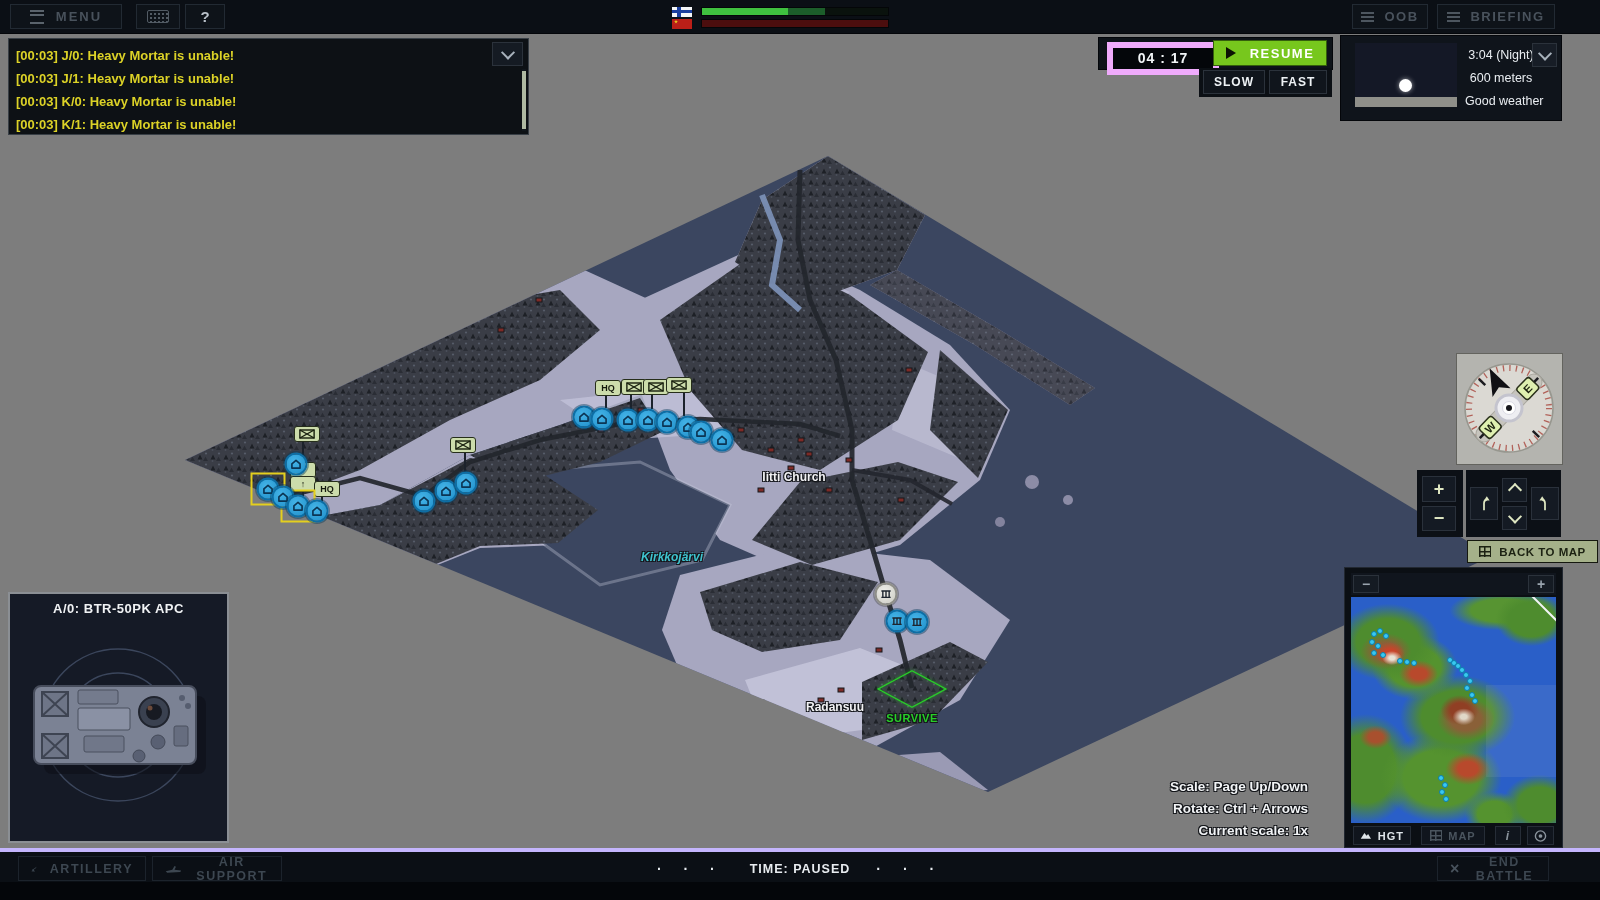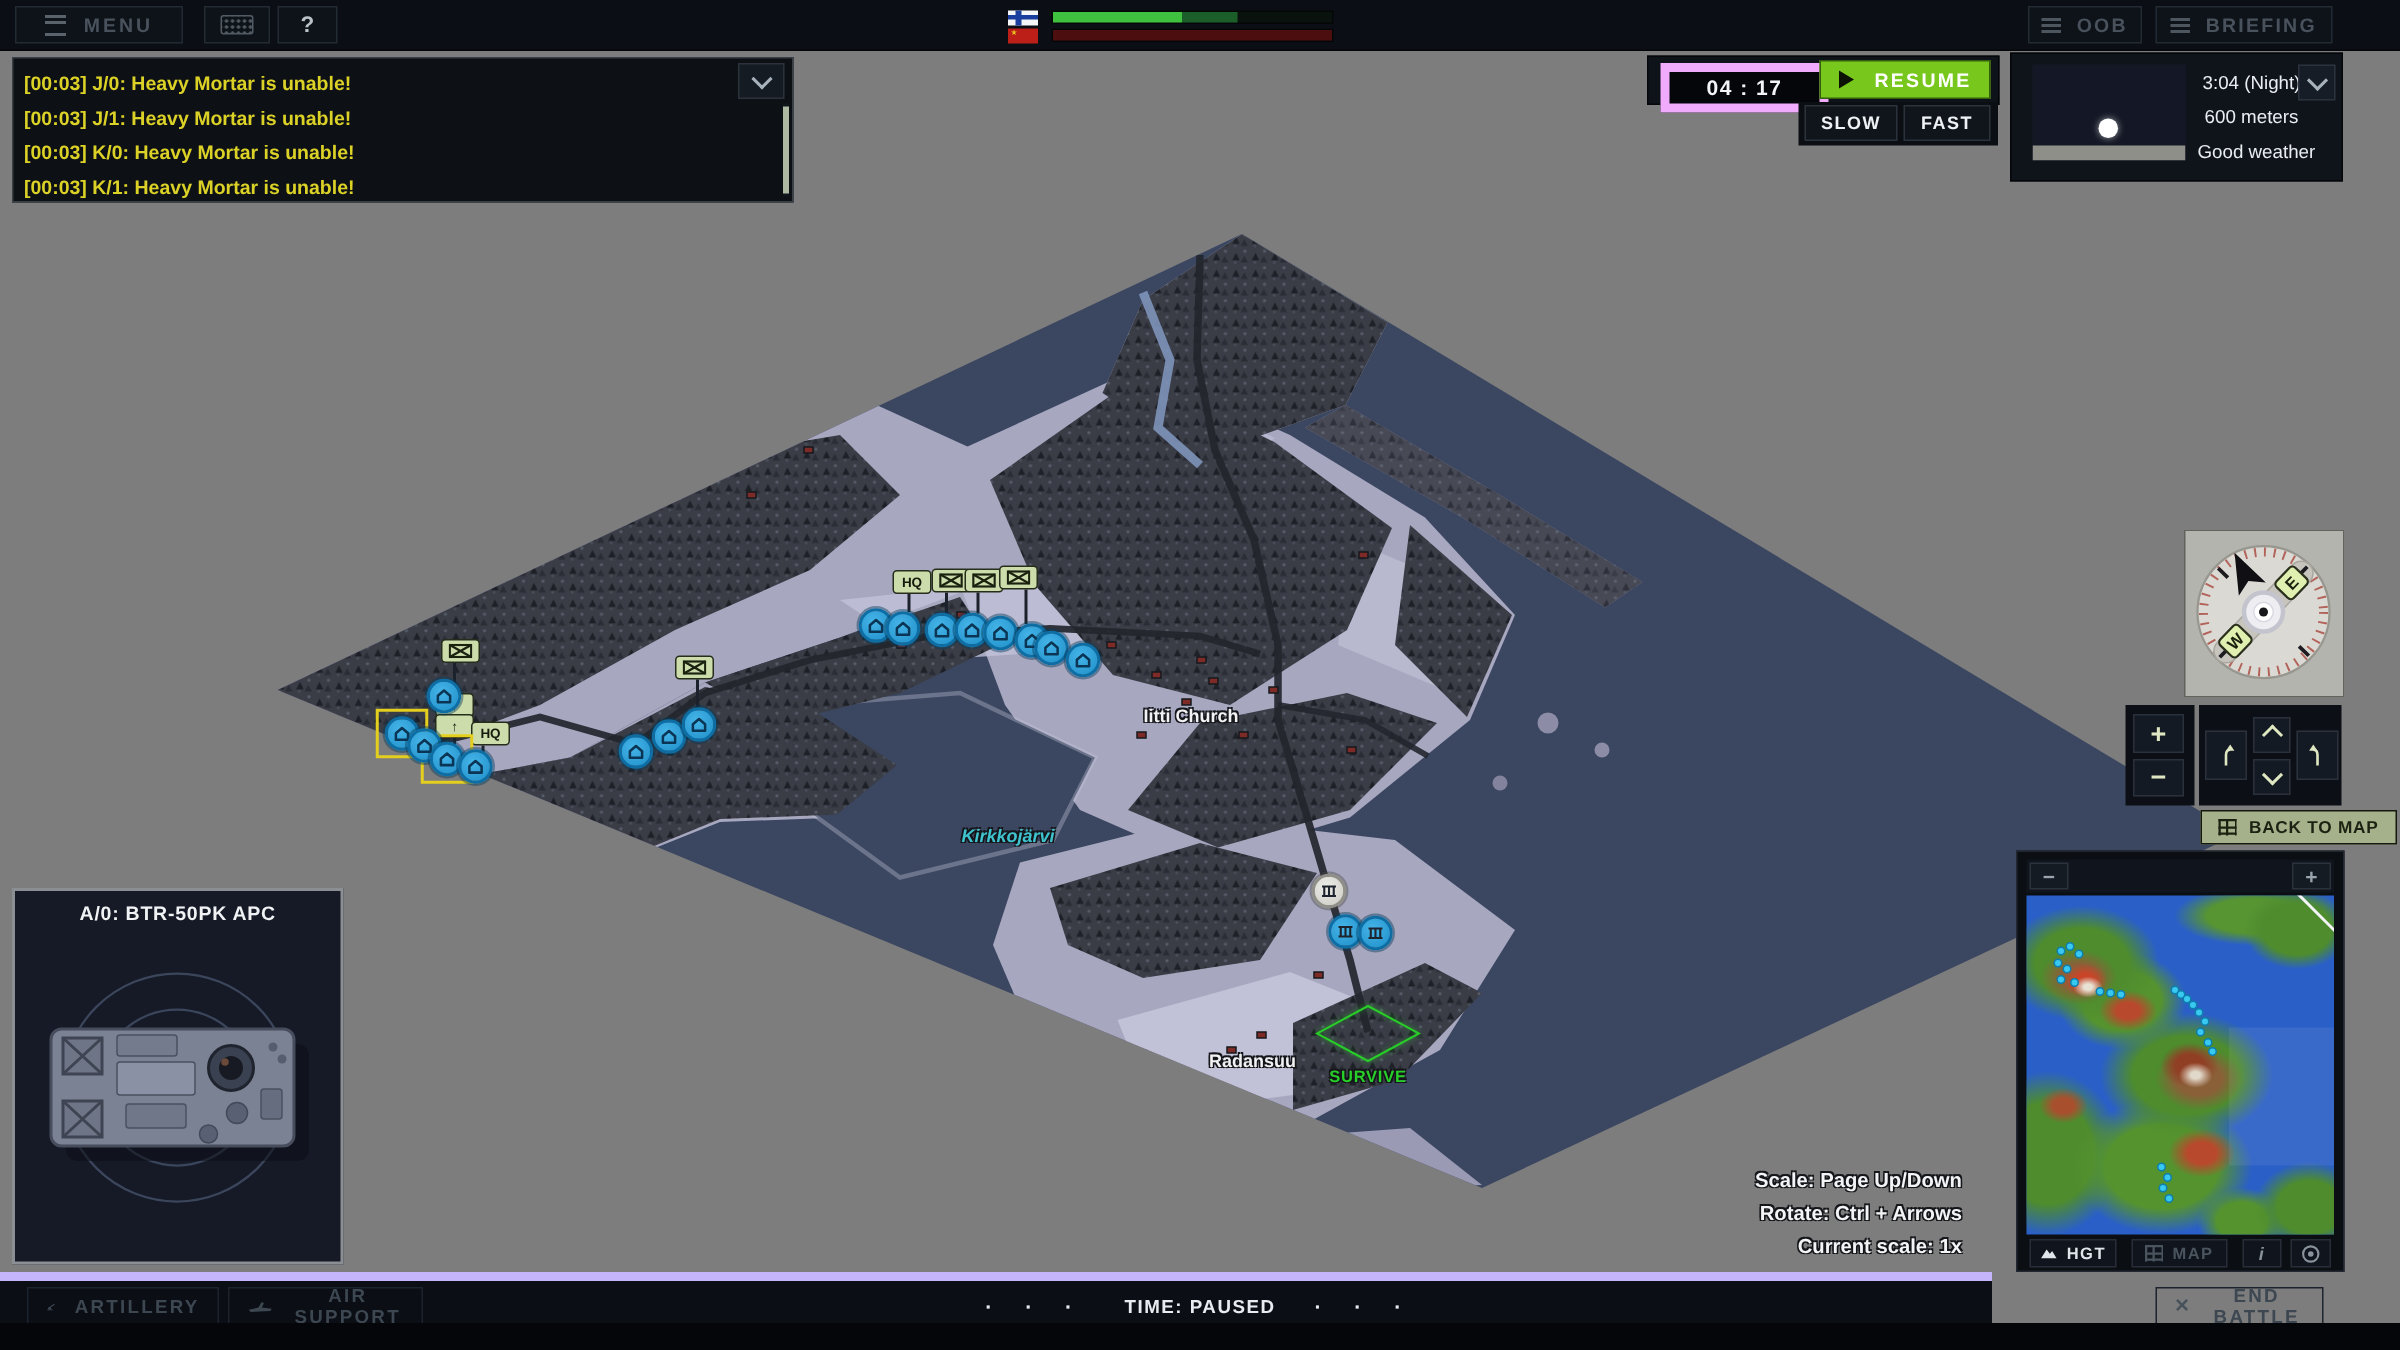--- a/index.html
+++ b/index.html
@@ -143,21 +143,21 @@
   
   #map-help{position:absolute;left:1040px;top:776px;width:268px;text-align:right;z-index:45;}
   #map-help div{color:#f2f4f6;font-size:13.5px;font-weight:bold;line-height:22px;}
 
   
   #unit-panel{position:absolute;left:8px;top:592px;width:221px;height:251px;background:#151a26;border:2px solid #8b8f94;z-index:55;box-sizing:border-box;}
   #unit-panel .title{margin-top:7px;text-align:center;color:#f0f2f4;font-size:13px;font-weight:bold;letter-spacing:.5px;}
   #unit-panel svg{position:absolute;left:0;top:28px;}
 
   
-  #bottom-bar{position:absolute;left:0;top:848px;width:1328px;height:34px;background:#0b0f15;border-top:6px solid #c4b5fd;z-index:60;}
+  #bottom-bar{position:absolute;left:0;top:848px;width:1600px;height:34px;background:#0b0f15;border-top:4px solid #c4b5fd;z-index:60;}
   #footer-black{position:absolute;left:0;top:882px;width:1600px;height:18px;background:#04060a;z-index:60;}
   .bb-btn{position:absolute;top:4px;height:25px;border:1px solid #1c232c;background:transparent;color:#3d4751;
           font-size:12.5px;font-weight:bold;letter-spacing:1.5px;display:flex;align-items:center;justify-content:flex-start;gap:12px;padding:0 12px;cursor:pointer;box-sizing:border-box;}
   #artillery-btn{left:18px;width:128px;}
   #air-btn{left:152px;width:130px;}
   #end-battle-btn{left:1437px;width:112px;}
   .x-icon{font-size:16px;font-weight:bold;color:#48525c;line-height:1;}
   #time-status{position:absolute;left:0;top:0;width:1600px;height:34px;display:flex;align-items:center;justify-content:center;gap:26px;pointer-events:none;}
   #time-status span{color:#e8ecf0;font-size:12.5px;font-weight:bold;letter-spacing:1px;}
   #time-status .dots{letter-spacing:9px;font-size:14px;}

